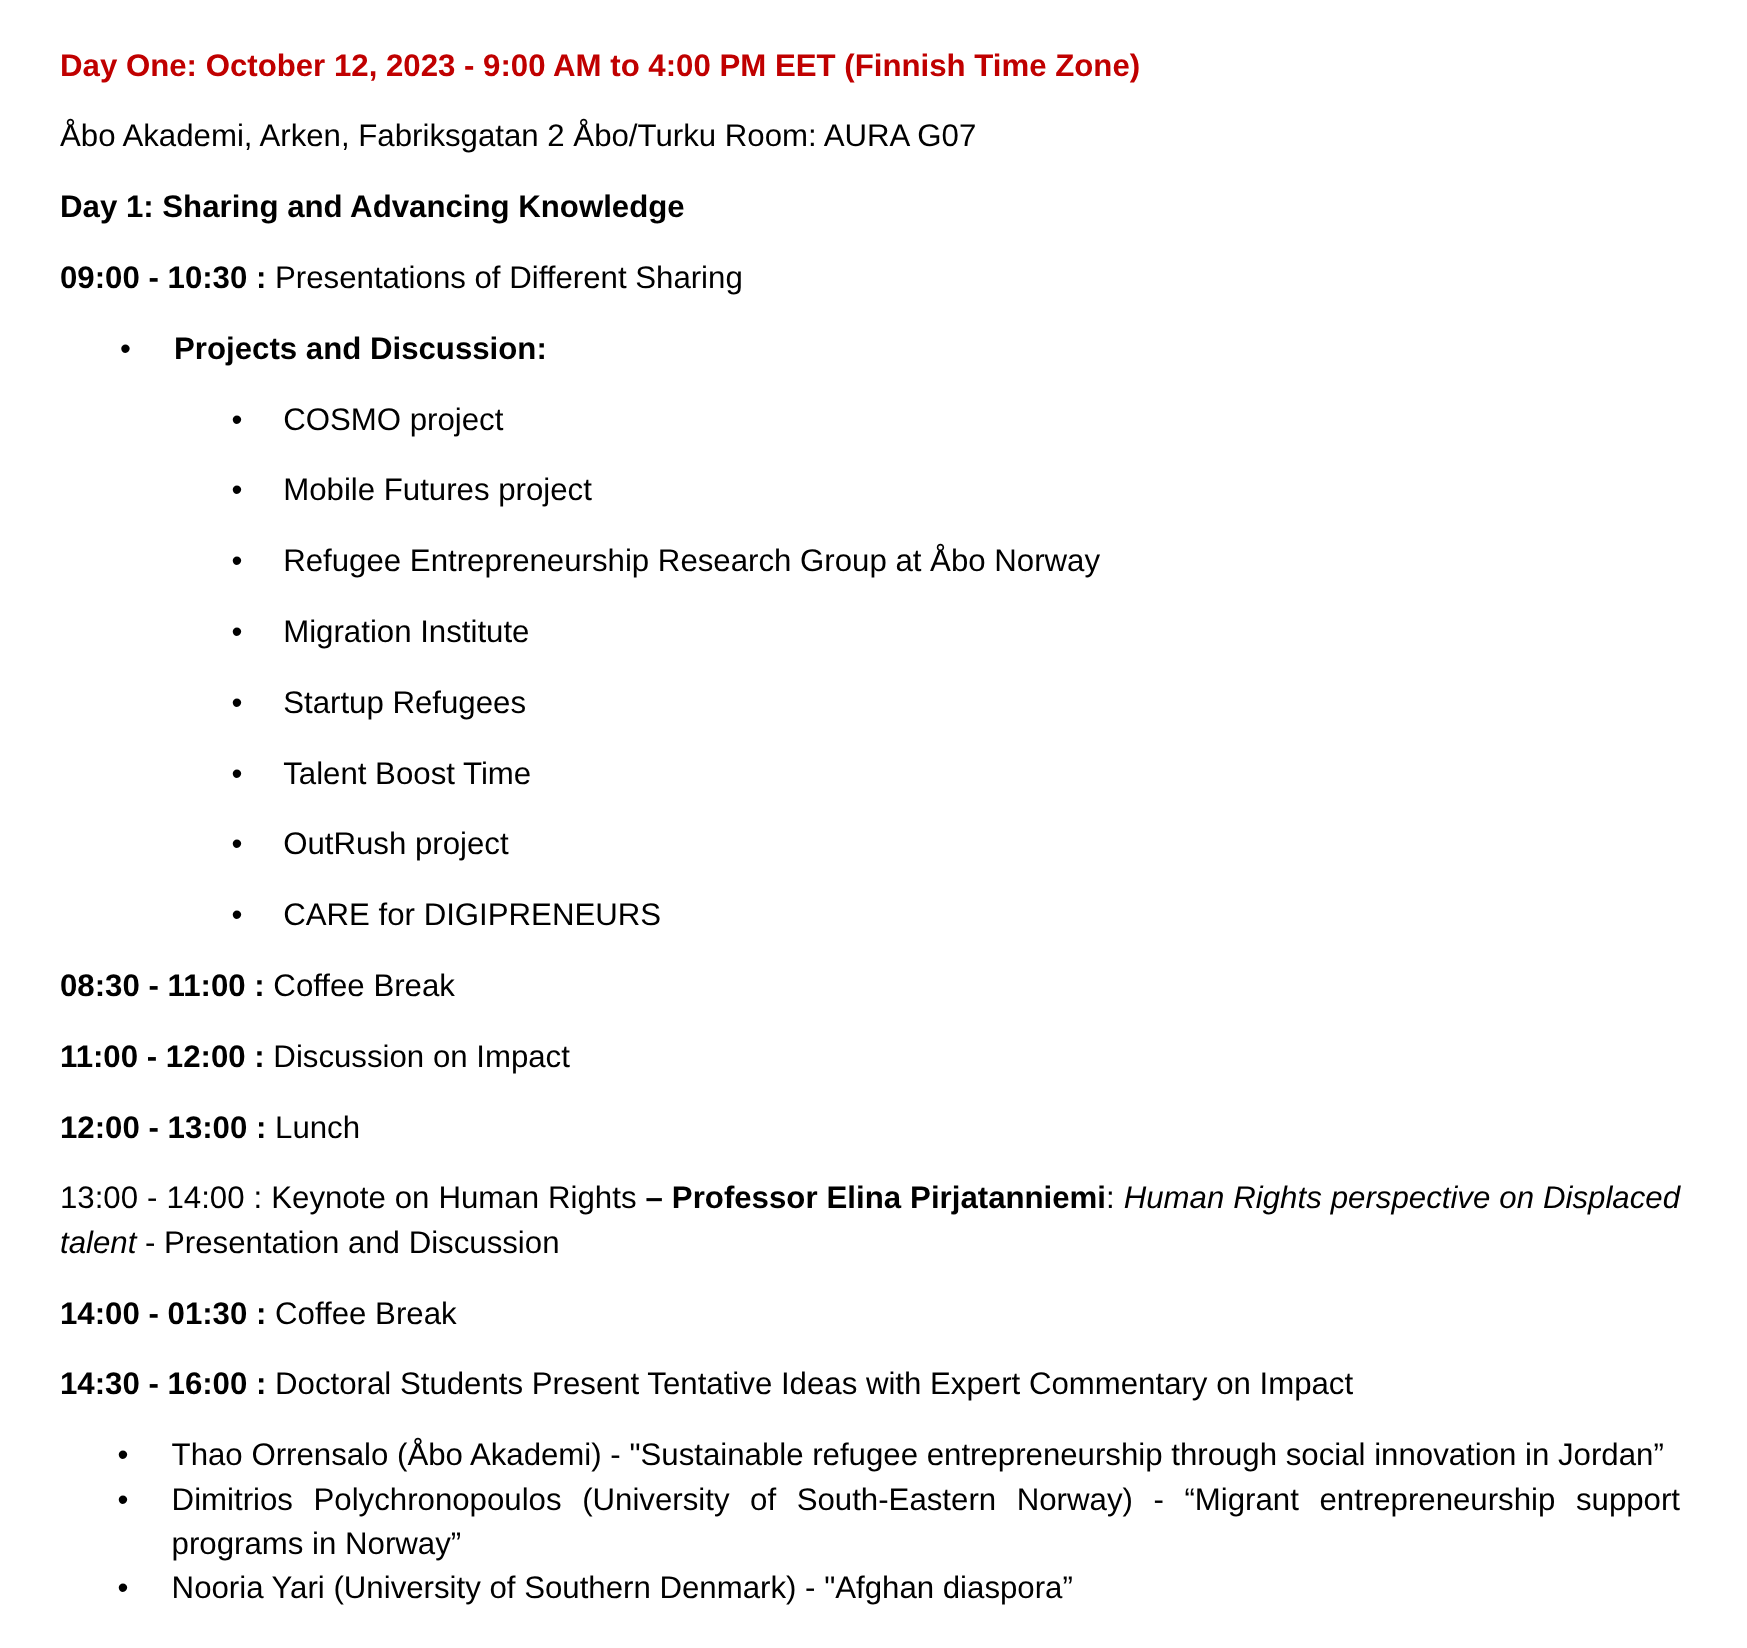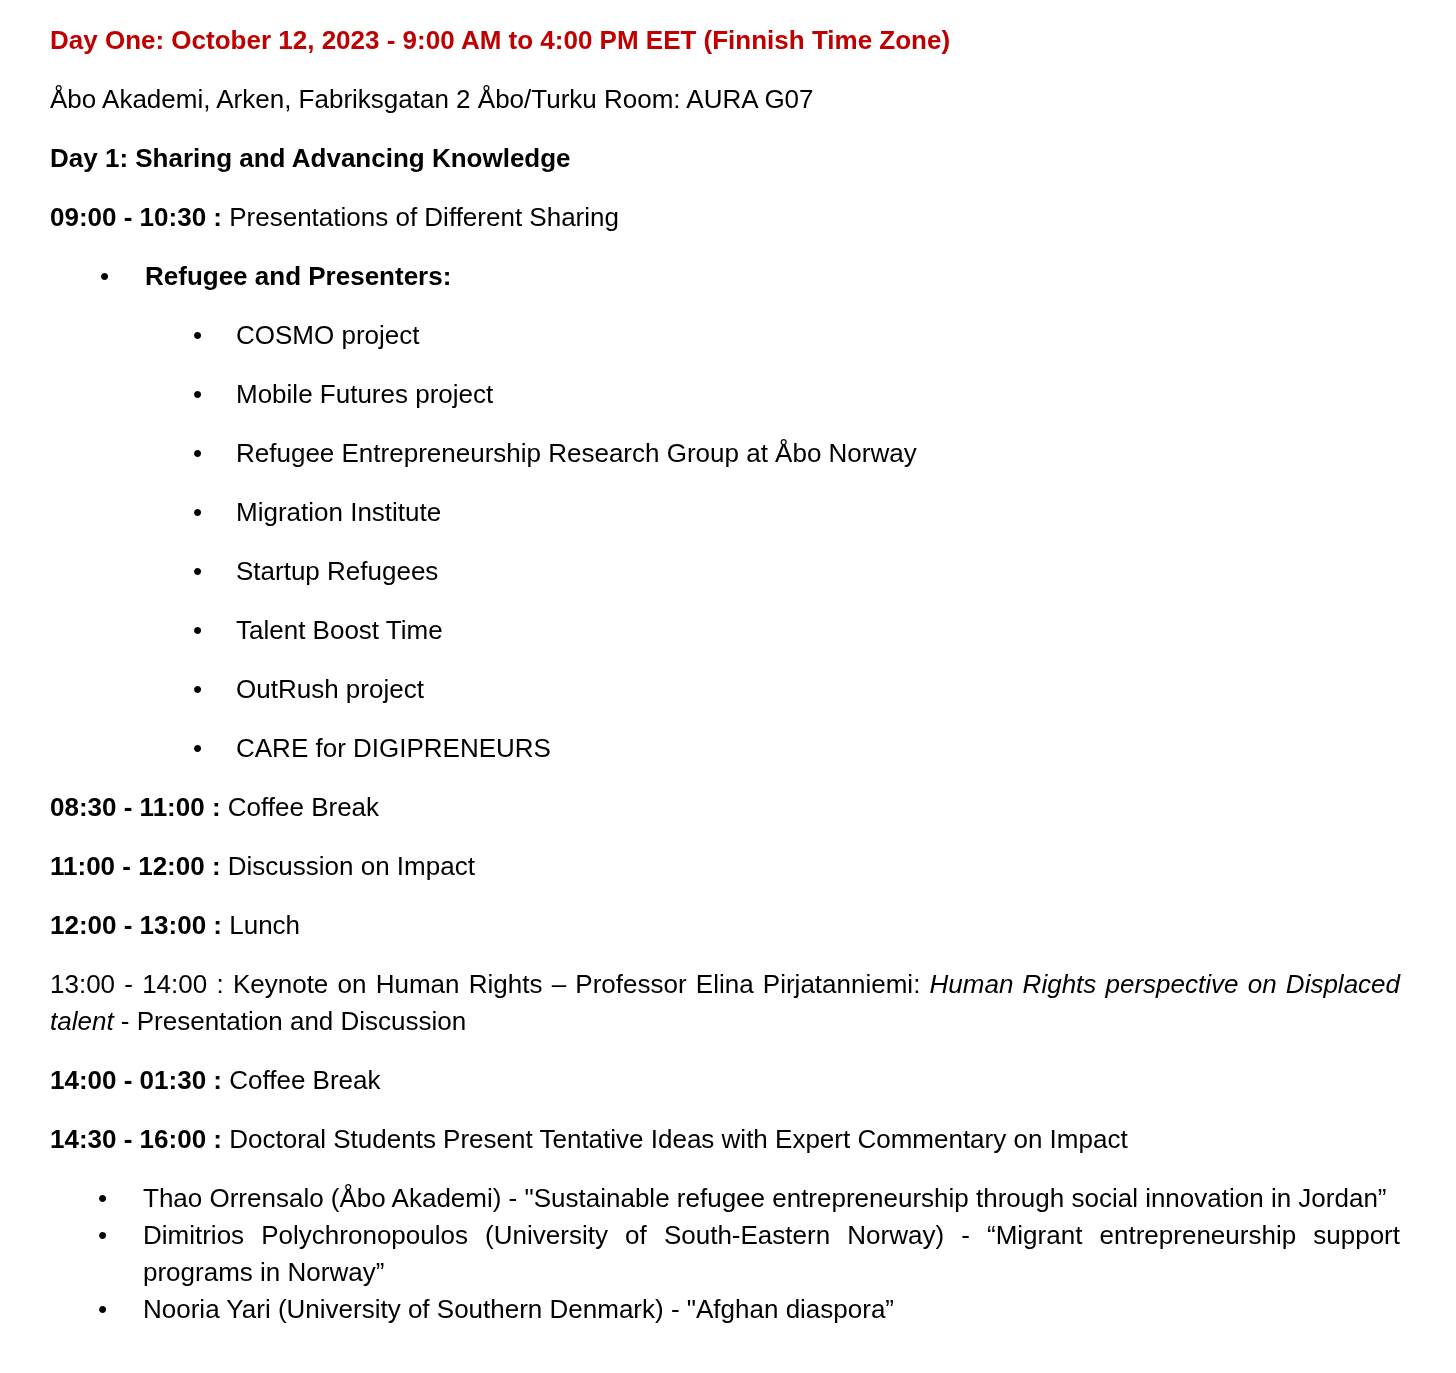--- a/index.html
+++ b/index.html
@@ -23,34 +23,34 @@
   .li.l1 { margin-left: 50px; }
   .li.l2 { margin-left: 143px; }
   .li.l2 .dot { flex: 0 0 43px; }
   .li-text { flex: 1 1 auto; min-width: 0; }
   .students .li { margin: 0 0 0 48px; }
   .students .li-text { text-align: justify; }
 </style>
 </head>
 <body>
 
-<p class="para b" style="color: rgb(192, 0, 0);">Day One: October 12, 2023 - 9:00 AM to 4:00 PM EET (Finnish Time Zone)</p>
+<p class="para b" style="color: rgb(192, 0, 0); margin-top: 14px;">Day One: October 12, 2023 - 9:00 AM to 4:00 PM EET (Finnish Time Zone)</p>
 
 <p class="para">Åbo Akademi, Arken, Fabriksgatan 2 Åbo/Turku Room: AURA G07</p>
 
 <p class="para b">Day 1: Sharing and Advancing Knowledge</p>
 
 <p class="para">
   <span class="b">09:00 - 10:30 :</span>
   <span>Presentations of Different Sharing</span>
 </p>
 
 <div class="li l1">
   <span class="dot">•</span>
-  <span class="li-text b">Refugee and Presenters:</span>
+  <span class="li-text b">Projects and Discussion:</span>
 </div>
 
 <div class="li l2">
   <span class="dot">•</span>
   <span class="li-text">COSMO project</span>
 </div>
 <div class="li l2">
   <span class="dot">•</span>
   <span class="li-text">Mobile Futures project</span>
 </div>
@@ -87,21 +87,21 @@
 <p class="para">
   <span class="b">11:00 - 12:00 :</span>
   <span>Discussion on Impact</span>
 </p>
 
 <p class="para">
   <span class="b">12:00 - 13:00 :</span>
   <span>Lunch</span>
 </p>
 
-<p class="para just"><span style="font-weight: 400;">13:00 - 14:00 : </span><span>Keynote on Human Rights </span><span style="font-weight: 400;">– Professor Elina Pirjatanniemi</span><span>: </span><span style="font-style: italic;">Human Rights perspective on Displaced talent</span><span> - Presentation and Discussion</span></p>
+<p class="para just"><span style="font-weight: 400;">13:00 - 14:00 : </span><span>Keynote on Human Rights </span><span style="font-weight: 700;">– Professor Elina Pirjatanniemi</span><span>: </span><span style="font-style: italic;">Human Rights perspective on Displaced talent</span><span> - Presentation and Discussion</span></p>
 
 <p class="para">
   <span class="b">14:00 - 01:30 :</span>
   <span>Coffee Break</span>
 </p>
 
 <p class="para">
   <span class="b">14:30 - 16:00 :</span>
   <span>Doctoral Students Present Tentative Ideas with Expert Commentary on Impact</span>
 </p>

